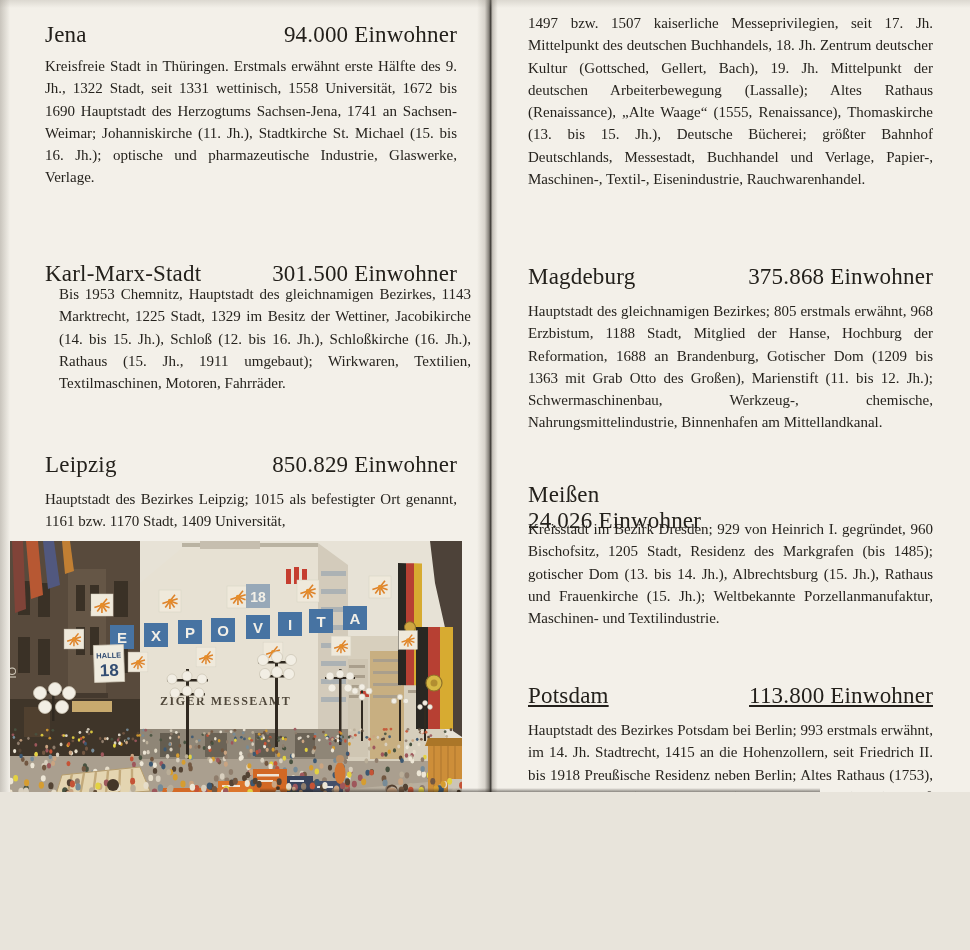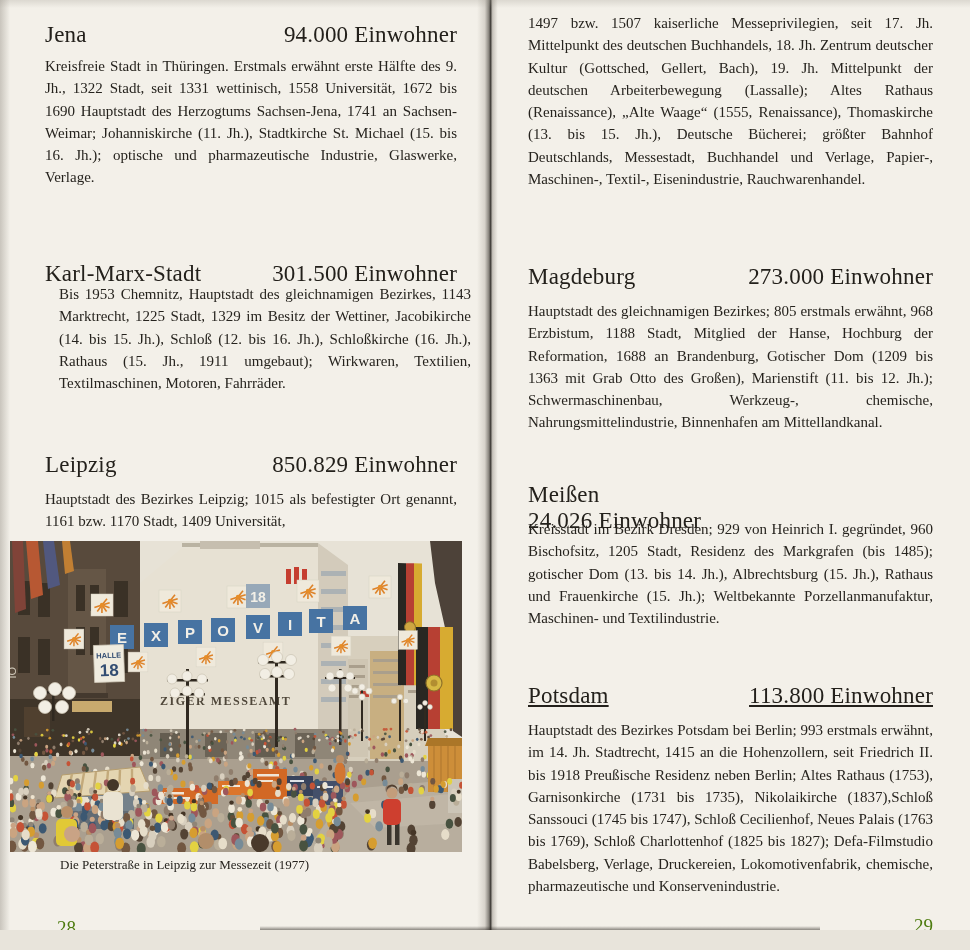--- a/index.html
+++ b/index.html
@@ -1,17 +1,17 @@
 <!DOCTYPE html>
 <html><head>
 <meta charset="utf-8">
 <style>
   html,body{margin:0;padding:0;background:#e8e4db;}
   #scan{
-    position:relative;width:970px;height:930px;overflow:hidden;
+    position:relative;width:970px;height:792px;overflow:hidden;
     background:#f3f0e9;
     font-family:"Liberation Serif","DejaVu Serif",serif;
     color:#26231e;
   }
   .col{position:absolute;}
   .heading-row{
     position:absolute;display:flex;justify-content:space-between;align-items:baseline;
     font-size:23px;color:#23201b;letter-spacing:.2px;white-space:nowrap;
   }
   .body-text{
@@ -1382,21 +1382,21 @@
 
     <div class="pagenum" style="left:57px;top:917px;">28</div>
   </div>
 
   <div class="col">
 
     <div class="body-text" style="left:528px;top:12px;width:405px;">1497 bzw. 1507 kaiserliche Messeprivilegien, seit 17. Jh. Mittelpunkt des deutschen Buchhandels, 18. Jh. Zentrum deutscher Kultur (Gottsched, Gellert, Bach), 19. Jh. Mittelpunkt der deutschen Arbeiterbewegung (Lassalle); Altes Rathaus (Renaissance), „Alte Waage“ (1555, Renaissance), Thomaskirche (13. bis 15. Jh.), Deutsche Bücherei; größter Bahnhof Deutschlands, Messestadt, Buchhandel und Verlage, Papier-, Maschinen-, Textil-, Eisenindustrie, Rauchwarenhandel.</div>
 
     <div class="heading-row" style="left:528px;top:264px;width:405px;">
       <span>Magdeburg</span>
-      <span>273.000 Einwohner</span>
+      <span>375.868 Einwohner</span>
     </div>
     <div class="body-text" style="left:528px;top:300px;width:405px;">Hauptstadt des gleichnamigen Bezirkes; 805 erstmals erwähnt, 968 Erzbistum, 1188 Stadt, Mitglied der Hanse, Hochburg der Reformation, 1688 an Brandenburg, Gotischer Dom (1209 bis 1363 mit Grab Otto des Großen), Marienstift (11. bis 12. Jh.); Schwermaschinenbau, Werkzeug-, chemische, Nahrungsmittelindustrie, Binnenhafen am Mittellandkanal.</div>
 
     <div class="heading-row" style="left:528px;top:482px;width:405px;flex-direction:column;">
       <span>Meißen</span>
       <span>24.026 Einwohner</span>
     </div>
     <div class="body-text" style="left:528px;top:518px;width:405px;">Kreisstadt im Bezirk Dresden; 929 von Heinrich I. gegründet, 960 Bischofsitz, 1205 Stadt, Residenz des Markgrafen (bis 1485); gotischer Dom (13. bis 14. Jh.), Albrechtsburg (15. Jh.), Rathaus und Frauenkirche (15. Jh.); Weltbekannte Porzellanmanufaktur, Maschinen- und Textilindustrie.</div>
 
     <div class="heading-row" style="left:528px;top:683px;width:405px;text-decoration:underline;">

